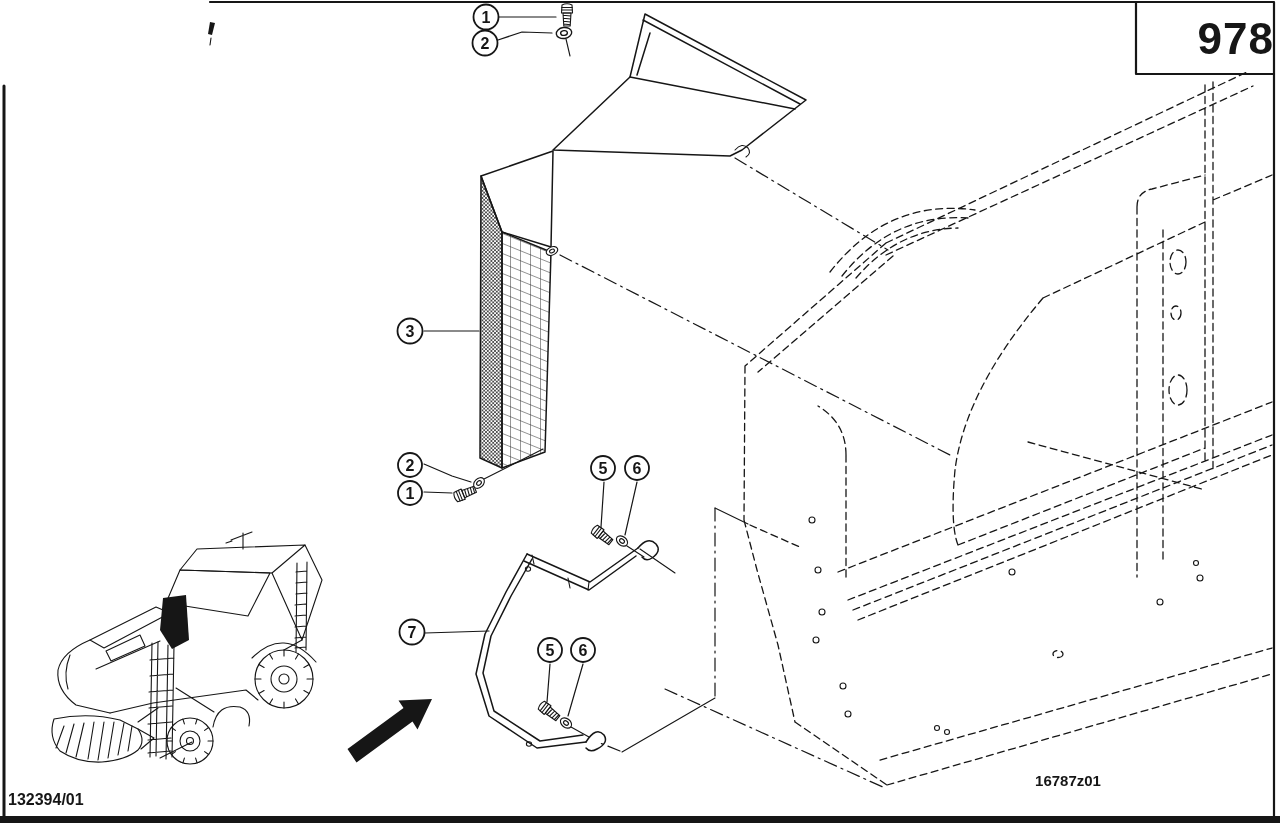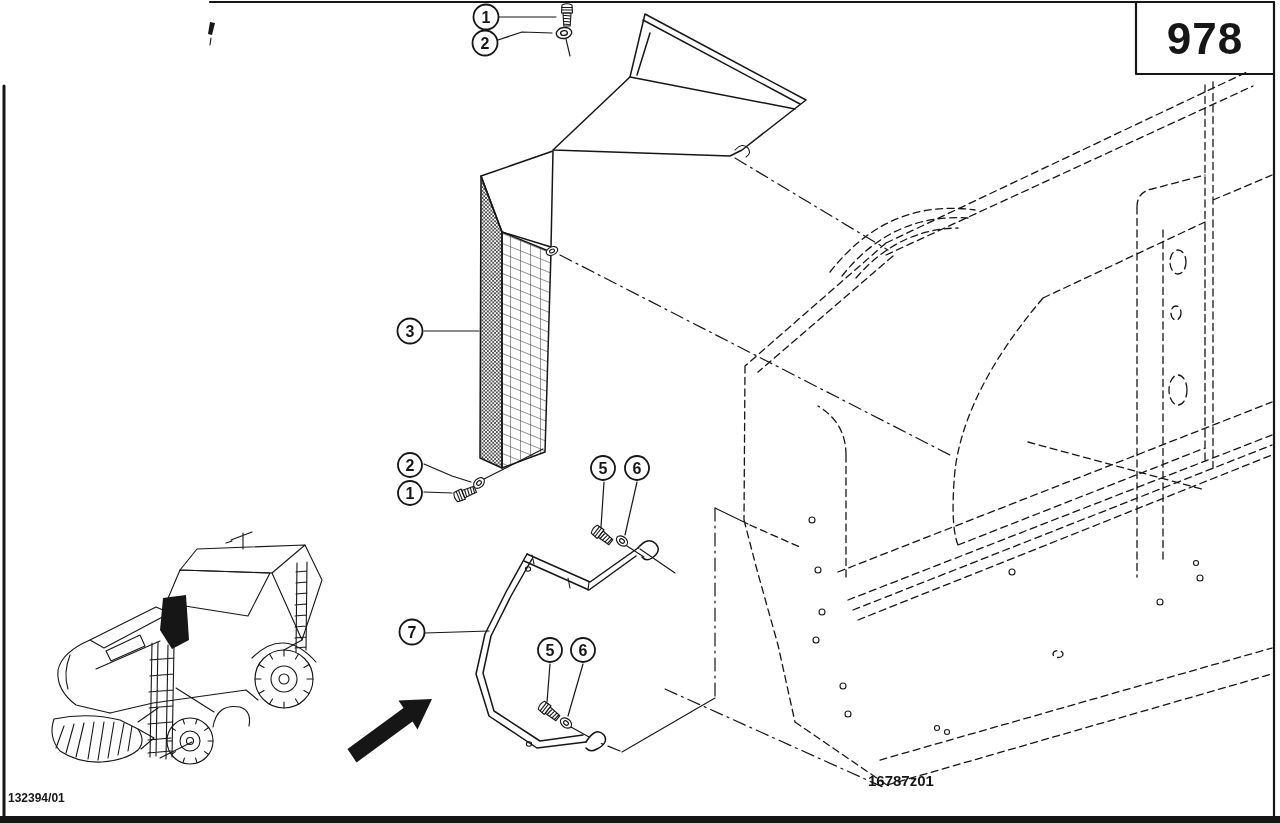--- a/index.html
+++ b/index.html
@@ -15,23 +15,23 @@
   .s-dashdot{stroke-width:1.2;stroke-dasharray:13 5 2 5;}
   .s-border{stroke-width:3;}
   .s-box{stroke-width:2.2;}
   .s-callout{stroke-width:1.8;fill:#fff;}
   .fill-ink{fill:var(--ink);stroke:none;}
   .fill-white{fill:#fff;}
   .fill-mesh{fill:url(#meshPat);}
   .fill-hatch{fill:url(#hatchPat);}
   text.num{fill:var(--ink);stroke:none;font:bold 16px "Liberation Sans",sans-serif;text-anchor:middle;}
   .t{position:absolute;color:var(--ink);}
-  .pageno{left:1136px;top:14px;width:138px;text-align:center;font-size:44px;font-weight:bold;letter-spacing:1px;}
-  .docleft{left:8px;top:791px;font-size:12px;font-weight:600;}
-  .drawref{left:868px;top:772px;width:400px;text-align:left;font-size:15px;font-weight:600;}
+  .pageno{left:1136px;top:14px;width:138px;text-align:right;font-size:44px;font-weight:bold;letter-spacing:1px;}
+  .docleft{left:8px;top:791px;font-size:16px;font-weight:600;}
+  .drawref{left:868px;top:772px;width:400px;text-align:center;font-size:15px;font-weight:600;}
   .model{left:868px;top:795px;width:400px;text-align:right;font-size:15px;font-weight:600;}
 </style>
 </head>
 <body>
 
 <div class="page">
 <svg width="1280" height="823" viewBox="0 0 1280 823">
   <defs>
     <pattern id="meshPat" width="10" height="10" patternUnits="userSpaceOnUse" patternTransform="skewY(22)">
       <path d="M0 0H10M0 0V10" stroke-width="0.9"></path>

